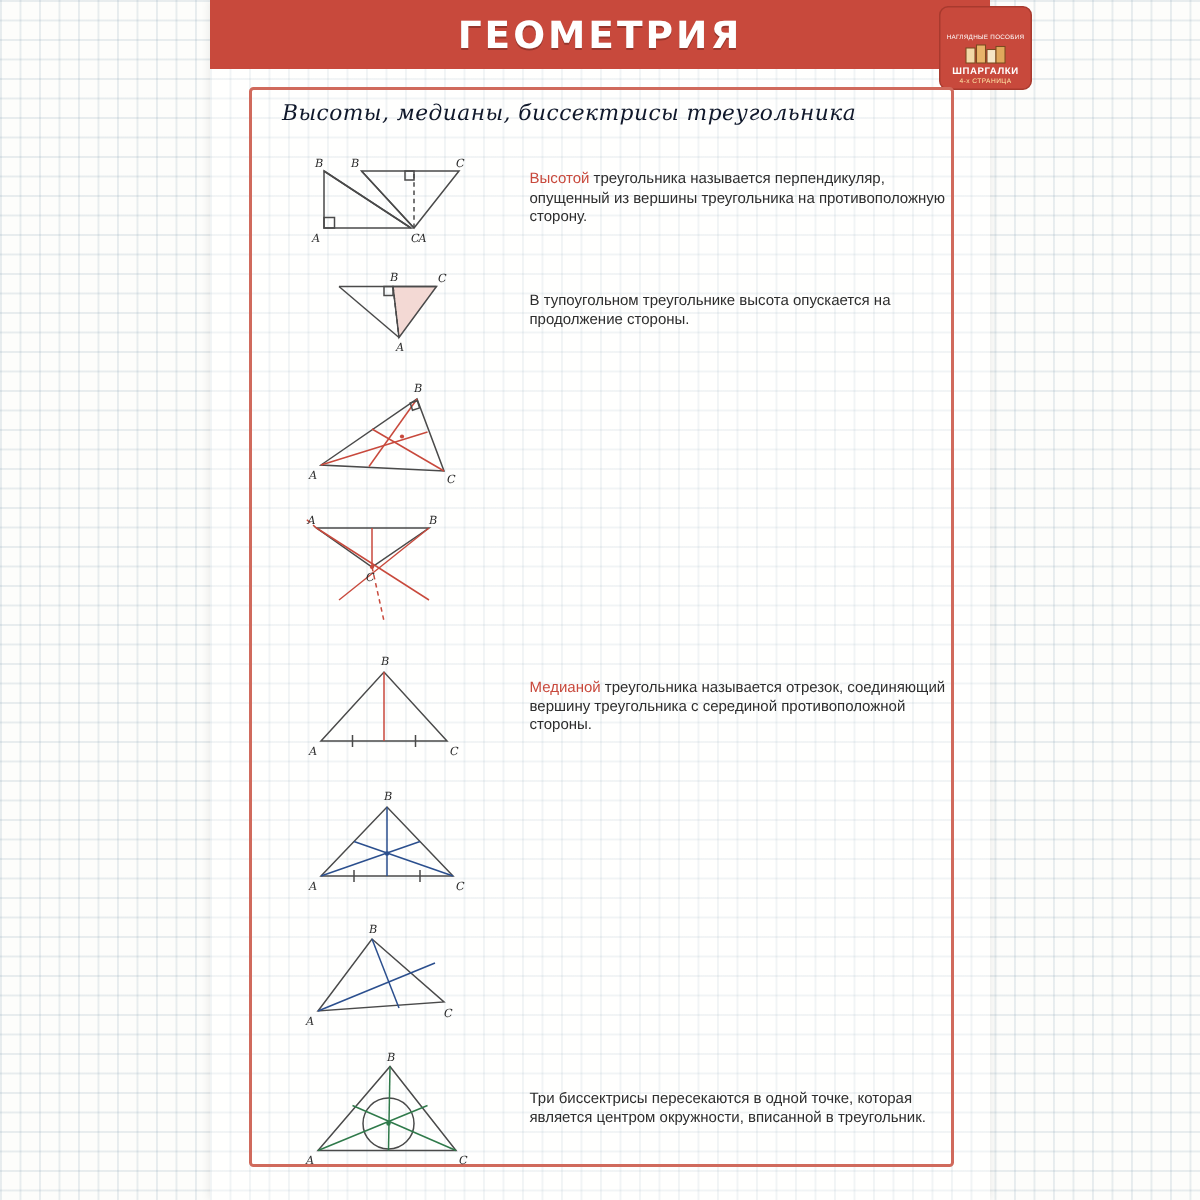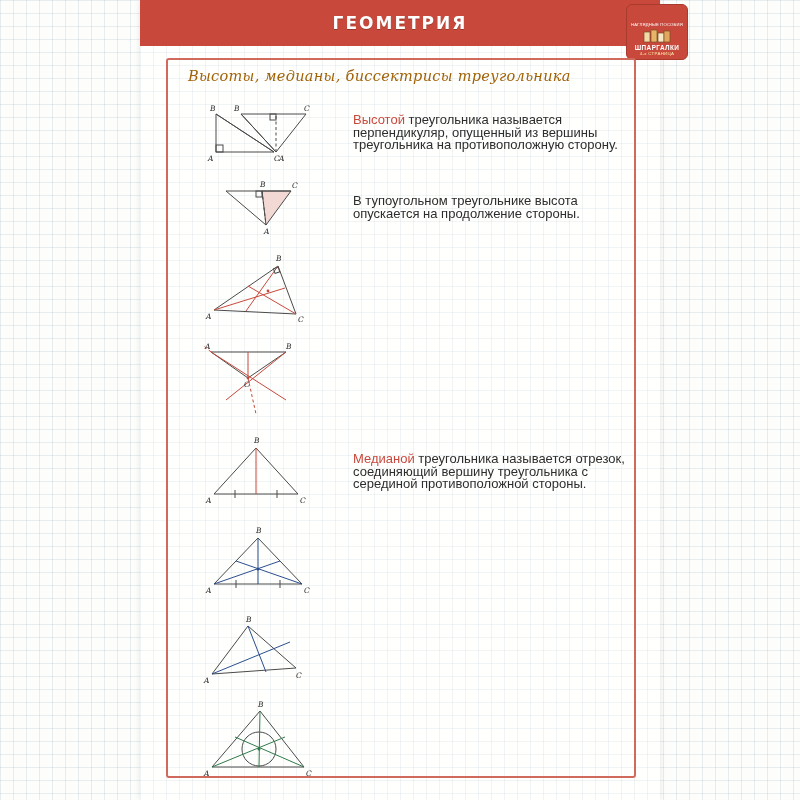--- a/index.html
+++ b/index.html
@@ -38,21 +38,21 @@
   
   .header{
     position:absolute;left:140px;top:0;width:520px;height:46px;
     background:#c8493c;
     display:flex;align-items:center;justify-content:center;
   }
   .header-title{
     color:#ffffff;
     font-family:"DejaVu Sans", sans-serif;
     font-weight:bold;
-    font-size:17px;
+    font-size:25px;
     letter-spacing:2px;
     text-shadow:0 1px 0 rgba(0,0,0,0.25);
   }
   
   .badge{
     position:absolute;right:112px;top:4px;
     width:62px;height:56px;
     border-radius:6px;
     background:#c8493c;
     border:1px solid #a83a2e;
@@ -77,40 +77,40 @@
     border:2px solid #d06a5c;
     border-radius:3px;
     background:transparent;
     box-sizing:border-box;
   }
   .card-title{
     position:absolute;left:20px;top:8px;
     font-family:"DejaVu Serif", serif;
     font-style:italic;
     font-size:14.5px;
-    color:#a16207;
+    color:#0f172a;
     letter-spacing:.3px;
   }
   .rows{
     position:absolute;left:0;top:34px;width:100%;
   }
   .row{
     position:relative;
     display:flex;
     align-items:center;
     width:100%;
   }
   .fig{
     width:185px;
     flex:0 0 185px;
     display:flex;align-items:center;justify-content:center;
   }
   .txt{
     flex:1;
-    font-size:13px;
+    font-size:10px;
     line-height:12.6px;
     color:#2d2d2d;
     padding-right:0;
   }
   .kw{color:#c8493c;}
   svg{display:block;}
   .ln{stroke:#4a4a4a;stroke-width:1;fill:none;}
   .lnr{stroke:#c8493c;stroke-width:1;fill:none;}
   .lnb{stroke:#2b4f8e;stroke-width:1;fill:none;}
   .lng{stroke:#2f7a4a;stroke-width:1;fill:none;}
@@ -285,17 +285,20 @@
             <circle cx="73" cy="52" r="17" class="ln nofill"></circle>
             <line class="lng" x1="74" y1="14" x2="73" y2="70"></line>
             <line class="lng" x1="26" y1="70" x2="99" y2="40"></line>
             <line class="lng" x1="118" y1="70" x2="49" y2="40"></line>
             <circle cx="73" cy="52" r="1.5" fill="#2f7a4a"></circle>
             <text class="lbl" x="72" y="10">B</text>
             <text class="lbl" x="18" y="79">A</text>
             <text class="lbl" x="120" y="79">C</text>
           </svg>
         </div>
+        <div class="txt">
+          <span>Три биссектрисы пересекаются в одной точке, которая является центром окружности, вписанной в треугольник.</span>
+        </div>
       </div>
 
     </div>
   </div>
 </div>
 
 </body></html>

